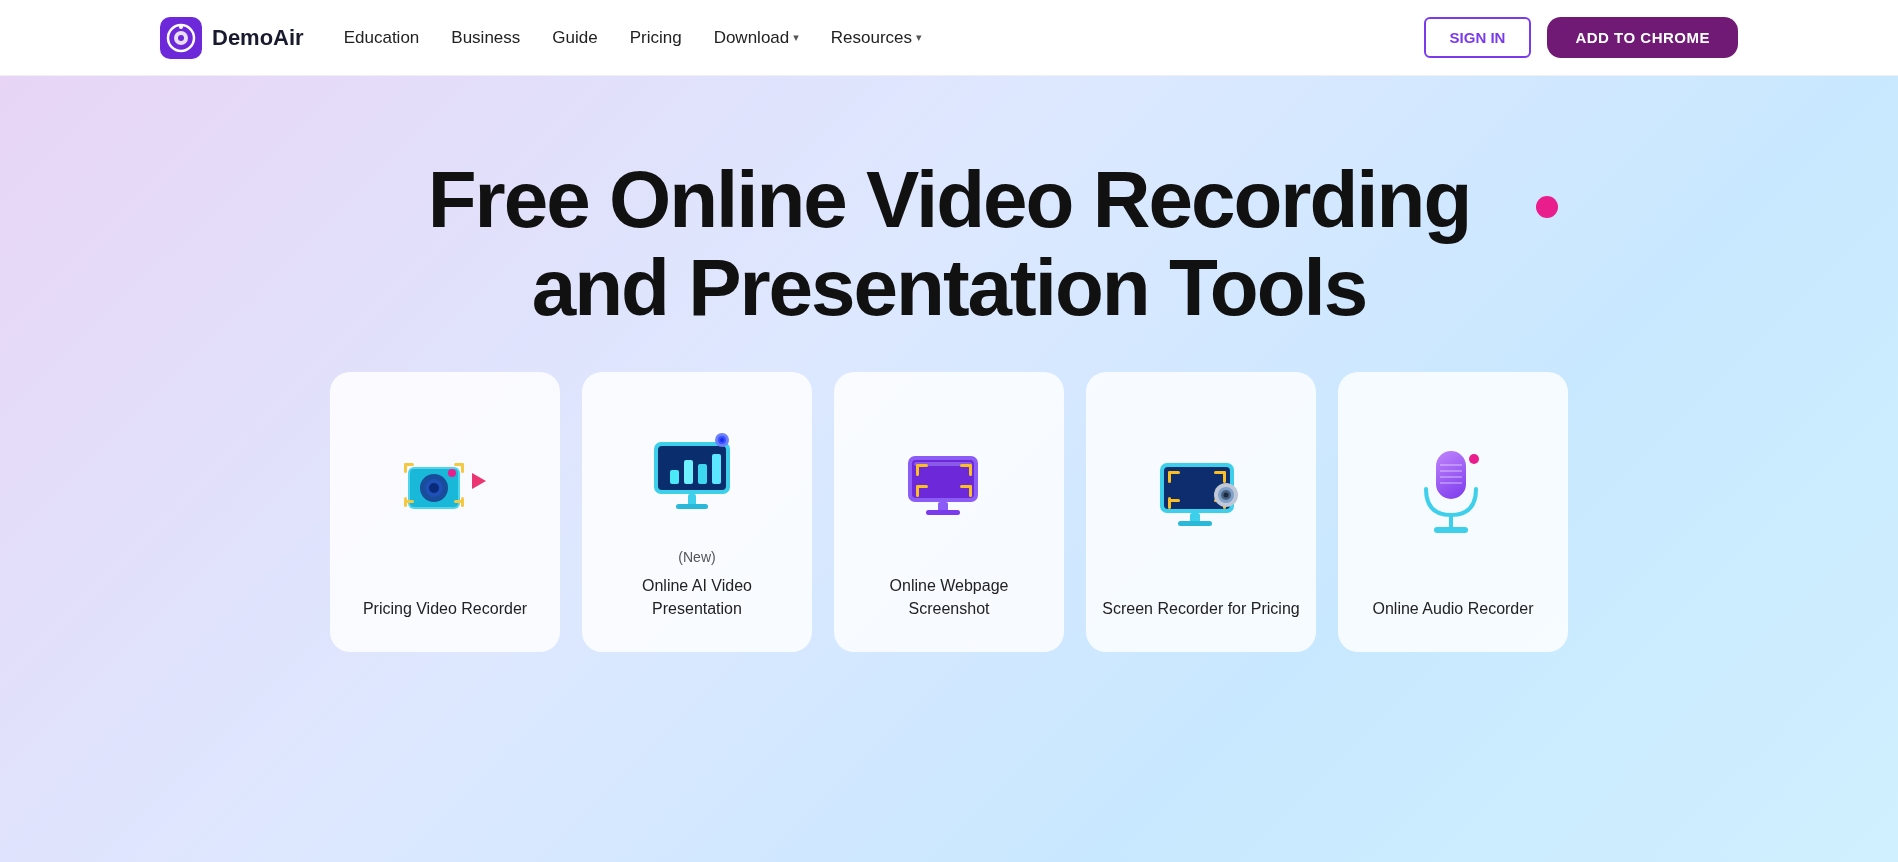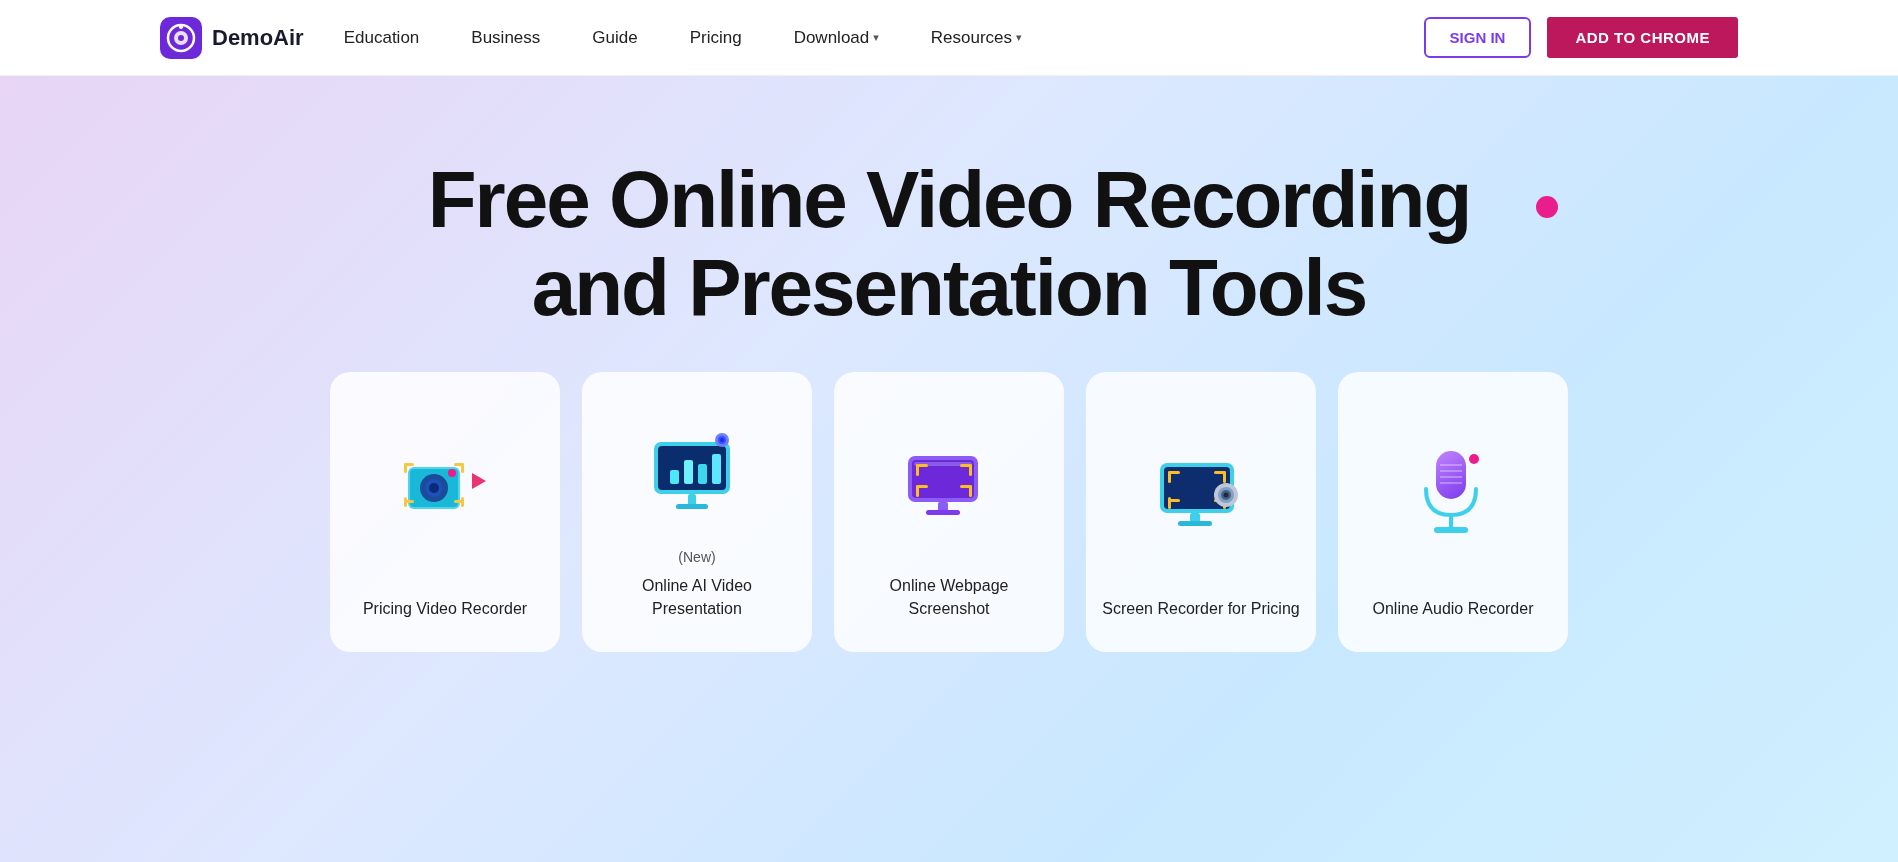--- a/index.html
+++ b/index.html
@@ -28,21 +28,21 @@
       height: 42px;
     }
     .logo-text {
       font-size: 22px;
       font-weight: 700;
       color: #1a1a2e;
     }
     .nav-links {
       display: flex;
       align-items: center;
-      gap: 52px;
+      gap: 32px;
       flex: 1;
     }
     .nav-link {
       font-size: 17px;
       color: #222;
       text-decoration: none;
       cursor: pointer;
       display: flex;
       align-items: center;
       gap: 4px;
@@ -61,23 +61,23 @@
       border: 2px solid #7c3aed;
       border-radius: 6px;
       background: #fff;
       color: #7c3aed;
       font-size: 15px;
       font-weight: 600;
       cursor: pointer;
     }
     .add-to-chrome-btn {
       padding: 12px 28px;
-      background: #be185d;
+      background: #701a75;
       border: none;
-      border-radius: 3px;
+      border-radius: 14px;
       color: #fff;
       font-size: 15px;
       font-weight: 700;
       cursor: pointer;
       letter-spacing: 0.5px;
     }
 
     
     .hero {
       background: linear-gradient(135deg, #e8d5f5 0%, #dde8ff 40%, #c8e8ff 70%, #d0f0ff 100%);

